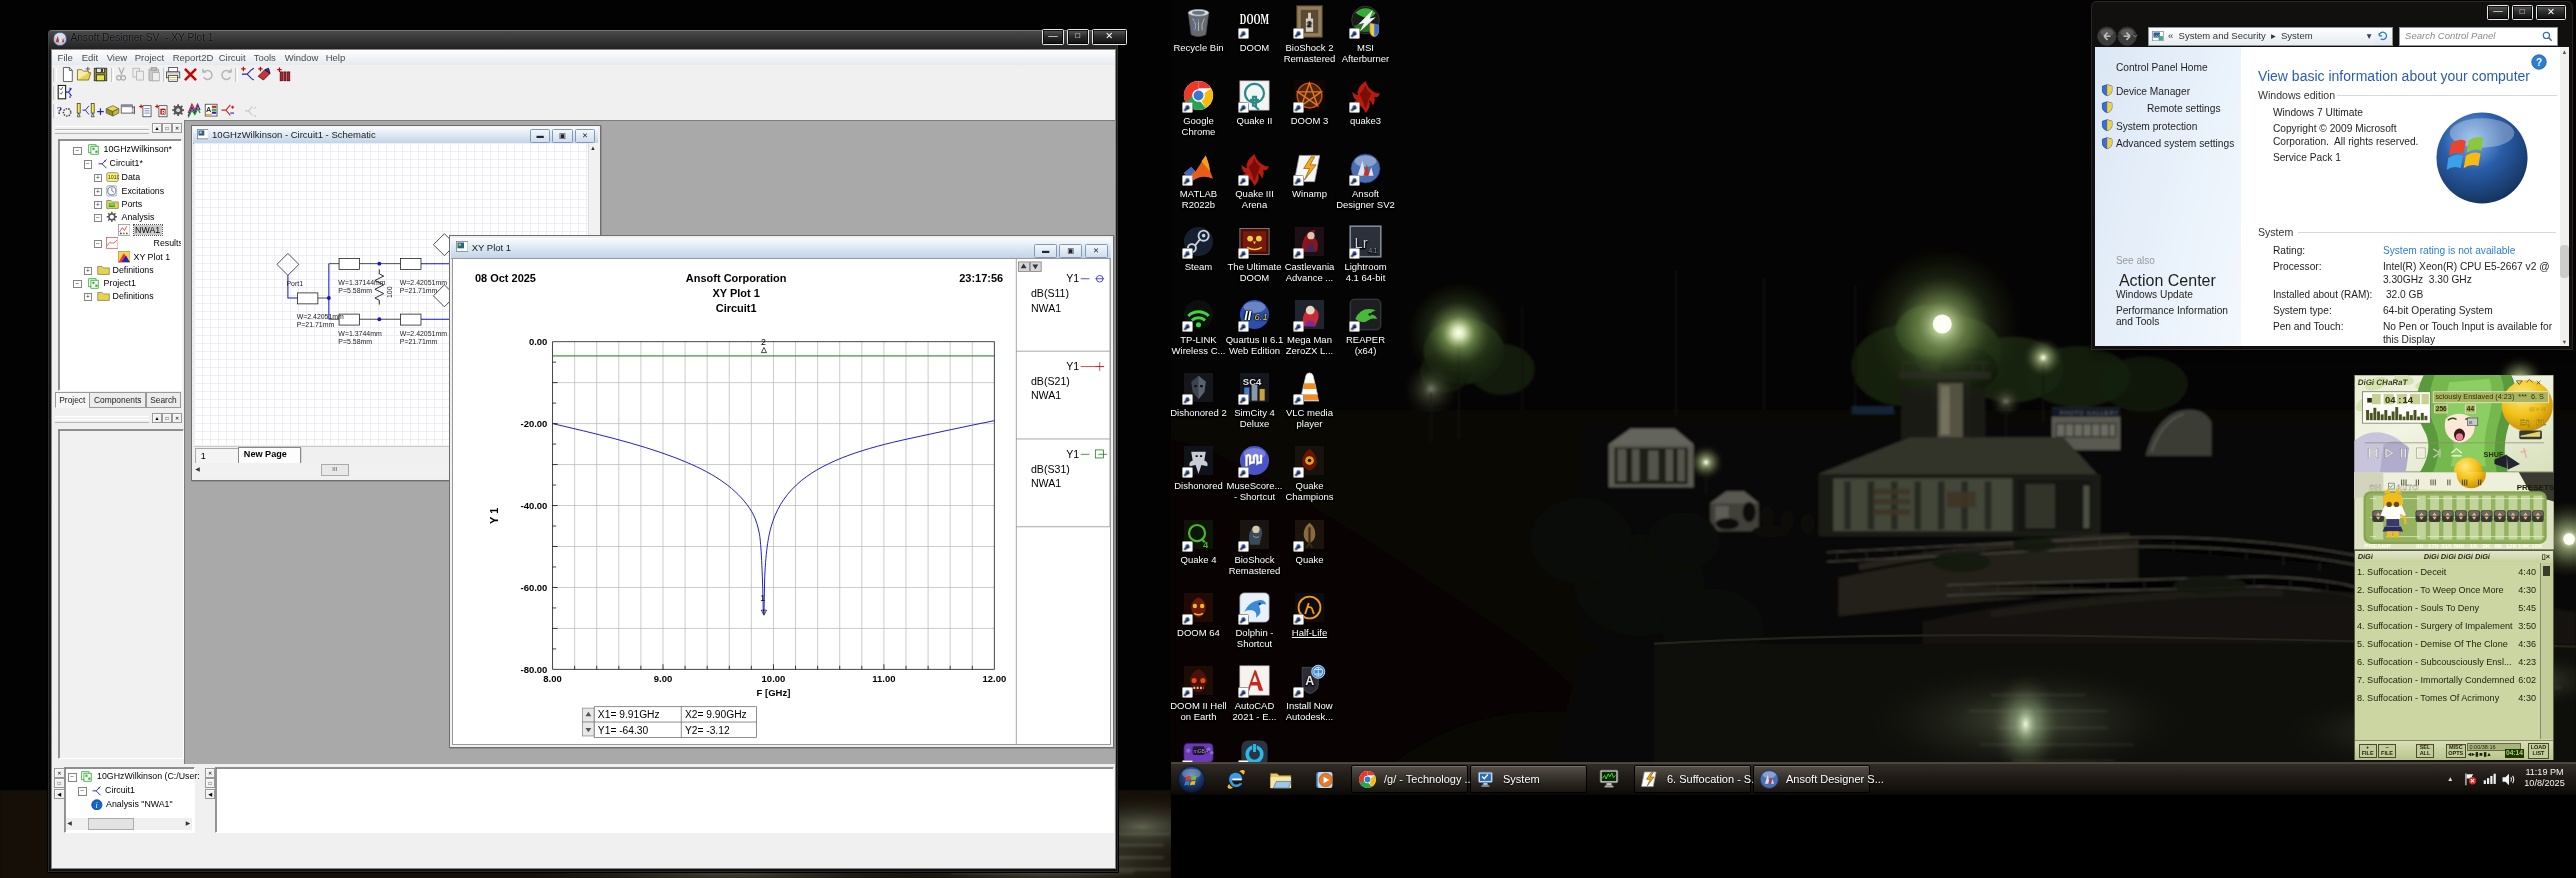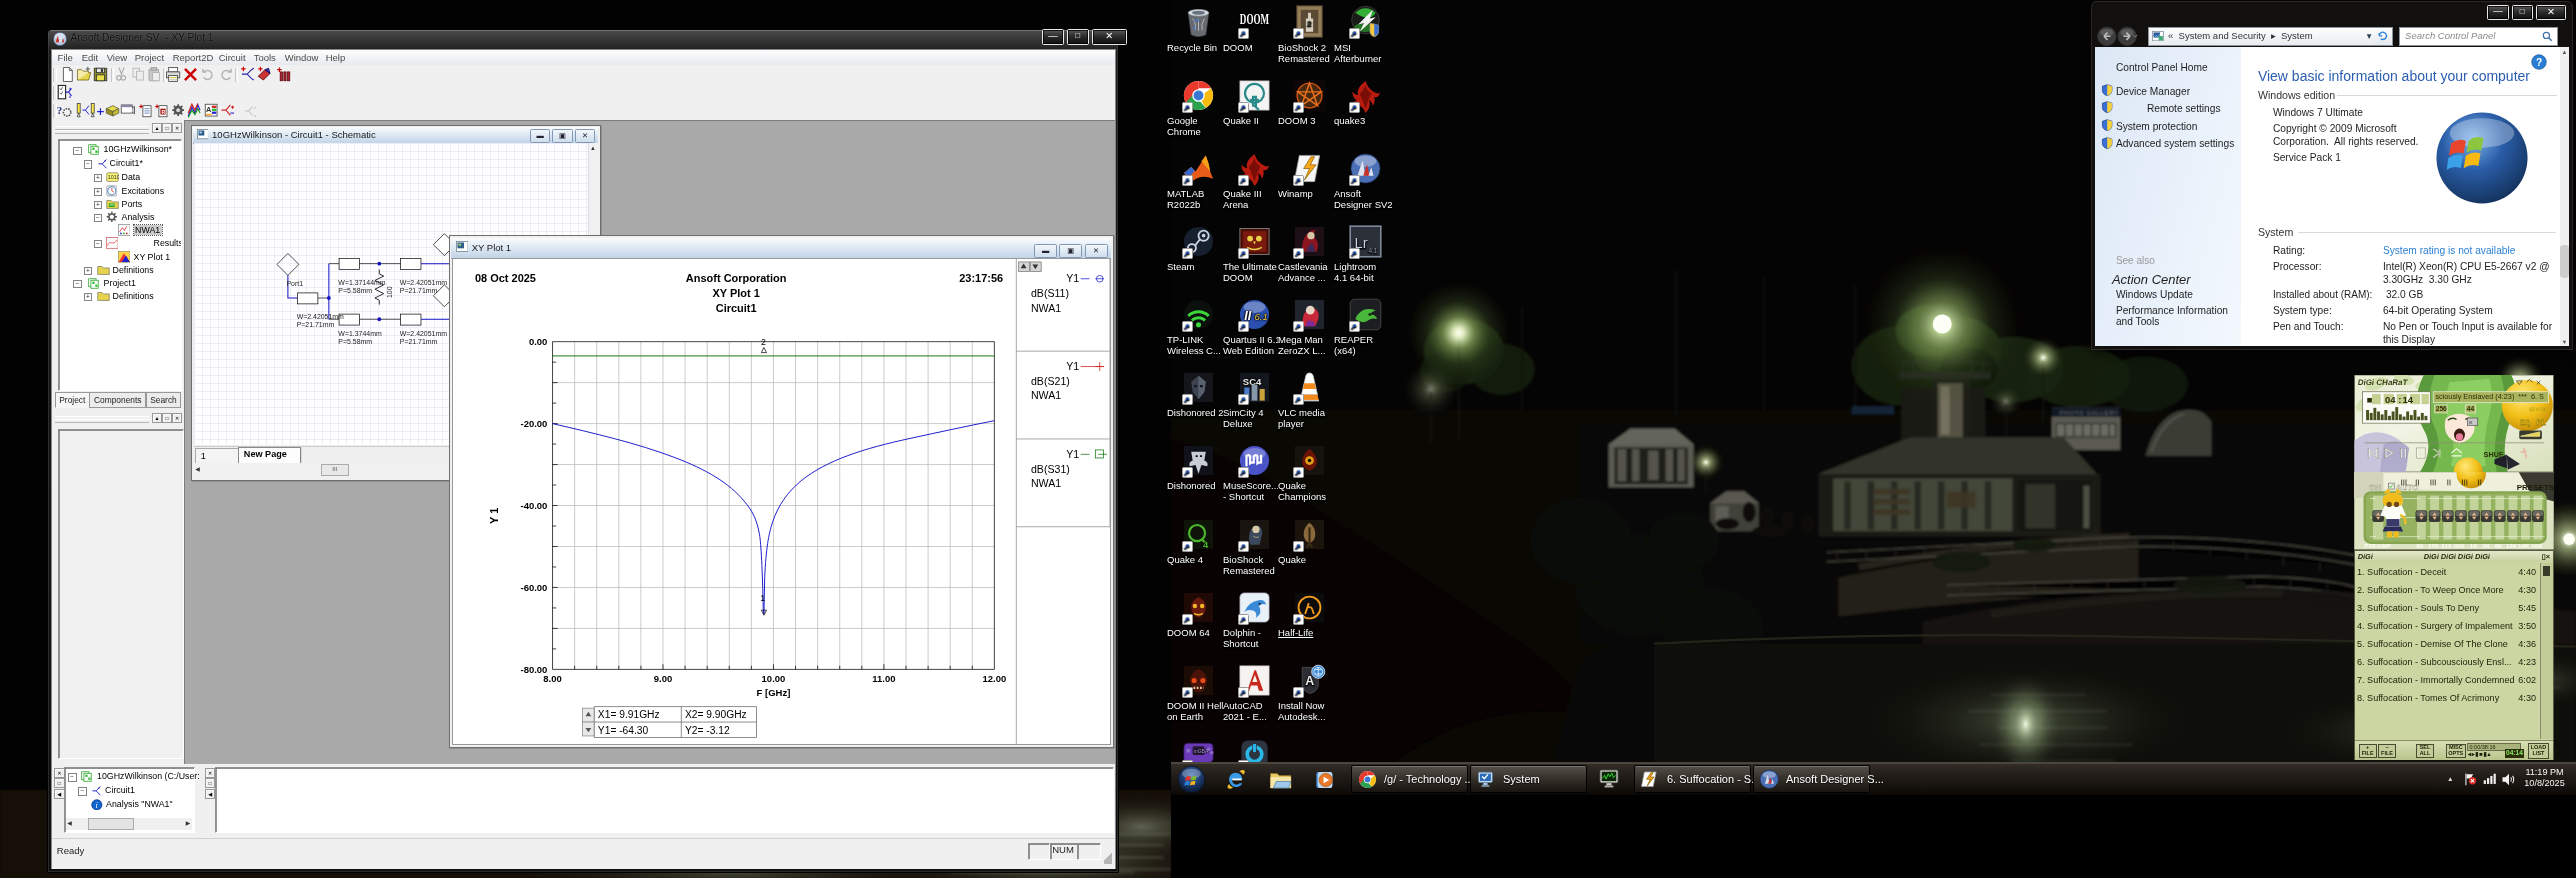--- a/index.html
+++ b/index.html
@@ -1,19 +1,19 @@
 <!DOCTYPE html>
 <html style="font-size:11.7px"><head><meta charset="utf-8">
 <style>
 html,body{margin:0;padding:0;width:2576px;height:878px;background:#000;overflow:hidden;font-family:"Liberation Sans",sans-serif;}
 .a{position:absolute;}
 
 #wallR{left:1171px;top:0;width:1405px;height:790px;background:#050403;overflow:hidden;}
 
-.dic{position:absolute;width:63px;text-align:left;color:#fff;font-size:9.5px;line-height:11px;text-shadow:0 0.7px 1.5px #000,0.7px 0.7px 1.5px #000,-0.7px 0.7px 1.5px #000;}
+.dic{position:absolute;width:63px;text-align:center;color:#fff;font-size:9.5px;line-height:11px;text-shadow:0 0.7px 1.5px #000,0.7px 0.7px 1.5px #000,-0.7px 0.7px 1.5px #000;}
 .dic .ig{position:relative;width:35px;height:35px;margin:0 auto 2.2px;}
 .dic .ig svg{position:absolute;left:0;top:0;}
 .dic .sc{position:absolute;left:0.7px;bottom:0px;width:9.5px;height:9.5px;background:#fff;border:0.7px solid #9a9a9a;border-radius:1.5px;}
 .dic .sc:after{content:"\2197";position:absolute;left:0.7px;top:-0.7px;font-size:7.3px;color:#1a56c4;font-weight:bold;}
 
 #tb{left:1171px;top:762px;width:1405px;height:32px;background:linear-gradient(#332d28,#221d18 40%,#120e0b 85%,#0a0705);border-top:0.7px solid #4a443d;box-shadow:inset 0 0.7px 0 #57504a;}
 .tbtn{position:absolute;top:2.2px;height:26px;border:0.7px solid #000;border-radius:2.2px;background:linear-gradient(#57504a,#38322c 45%,#211c17 85%,#191510);box-shadow:inset 0 0.7px 0 rgba(255,255,255,.28);color:#fff;font-size:11px;}
 .tbtn .lbl{position:absolute;left:32px;top:6.6px;white-space:nowrap;text-shadow:0 0.7px 1.5px #000;}
 
 #sysw{left:2092px;top:2.2px;width:480px;height:347px;background:#12100e;border-radius:4.4px 4.4px 0 0;box-shadow:0 0 0 0.7px #3a3633,0 1.5px 10.2px rgba(0,0,0,.8);}
@@ -758,21 +758,21 @@
         <path d="M8.5,1 L15,3 V9 q0,5 -6.5,7 Q2,14 2,9 V3z" fill="#3a6fd8" stroke="#1c3f88"></path>
         <path d="M8.5,1 L15,3 V9 q0,5 -6.5,7z" fill="#f5d23c"></path>
       </svg>
    <div class="a" style="left:21px;top:74px;font-size:10.2px;color:#1e1e1e;">System protection</div>
    <svg class="a" style="left:5.9px;top:90px;" width="12.4" height="12.4" viewBox="0 0 17 17">
         <path d="M8.5,1 L15,3 V9 q0,5 -6.5,7 Q2,14 2,9 V3z" fill="#3a6fd8" stroke="#1c3f88"></path>
         <path d="M8.5,1 L15,3 V9 q0,5 -6.5,7z" fill="#f5d23c"></path>
       </svg>
    <div class="a" style="left:21px;top:91px;font-size:10.2px;color:#1e1e1e;">Advanced system settings</div>
    <div class="a" style="left:21px;top:208px;font-size:10px;color:#9a9a9a;">See also</div>
-   <div class="a" style="left:17px;top:225px;font-size:13px;color:#1e1e1e;font-style:italic;">Action Center</div>
+   <div class="a" style="left:24px;top:225px;font-size:16px;color:#1e1e1e;">Action Center</div>
    <div class="a" style="left:21px;top:242px;font-size:10.2px;color:#1e1e1e;">Windows Update</div>
    <div class="a" style="left:21px;top:258px;font-size:10.2px;color:#1e1e1e;width:121px;">Performance Information and Tools</div>
 
    <div class="a" style="left:163px;top:20.5px;font-size:14px;color:#2a5db0;white-space:nowrap;">View basic information about your computer</div>
    <div class="a" style="left:163px;top:42px;font-size:10.6px;color:#333;">Windows edition</div>
    <div class="a" style="left:242px;top:48px;width:220px;border-top:0.7px solid #d9d9d9;"></div>
    <div class="a" style="left:178px;top:60px;font-size:10.2px;color:#1e1e1e;">Windows 7 Ultimate</div>
    <div class="a" style="left:178px;top:76px;font-size:10.2px;color:#1e1e1e;width:168px;line-height:12.4px;">Copyright © 2009 Microsoft Corporation.&nbsp; All rights reserved.</div>
    <div class="a" style="left:178px;top:105px;font-size:10.2px;color:#1e1e1e;">Service Pack 1</div>
    <svg class="a" style="left:340px;top:64px;" width="94" height="94" viewBox="0 0 128 128">
@@ -1691,22 +1691,15 @@
       </div>
     </div>
     <div class="a" style="left:153px;top:1.5px;width:10.2px;height:66px;">
           <div class="minb" style="left:0;top:1.5px;">✕</div>
           <div class="minb" style="left:0;top:11.7px;">□</div>
           <div class="minb" style="left:0;top:22px;">◀</div>
         </div>
     <div class="a sunk" style="left:163px;top:1.5px;width:897px;height:64px;background:#fff;"></div>
   </div>
 
-  <div class="a" style="left:0;top:788px;width:1063px;height:30px;background:#f0f0f0;border-top:0.7px solid #d0d0d0;font-size:9.5px;color:#222;">
-    <span class="a" style="left:5.1px;top:5.9px;">Ready</span>
-    <span class="a sunk" style="left:976px;top:4.4px;width:20.5px;height:14.6px;"></span>
-    <span class="a sunk" style="left:998px;top:4.4px;width:25px;height:14.6px;font-size:9.5px;padding-left:1.5px;">NUM</span>
-    <span class="a sunk" style="left:1025px;top:4.4px;width:22px;height:14.6px;"></span>
-    <span class="a" style="left:1052px;top:7.3px;width:8.8px;height:17.6px;background:linear-gradient(135deg,transparent 55%,#b5b5b5 55%);"></span>
-  </div>
  </div>
 </div>
 
 
 </body></html>

